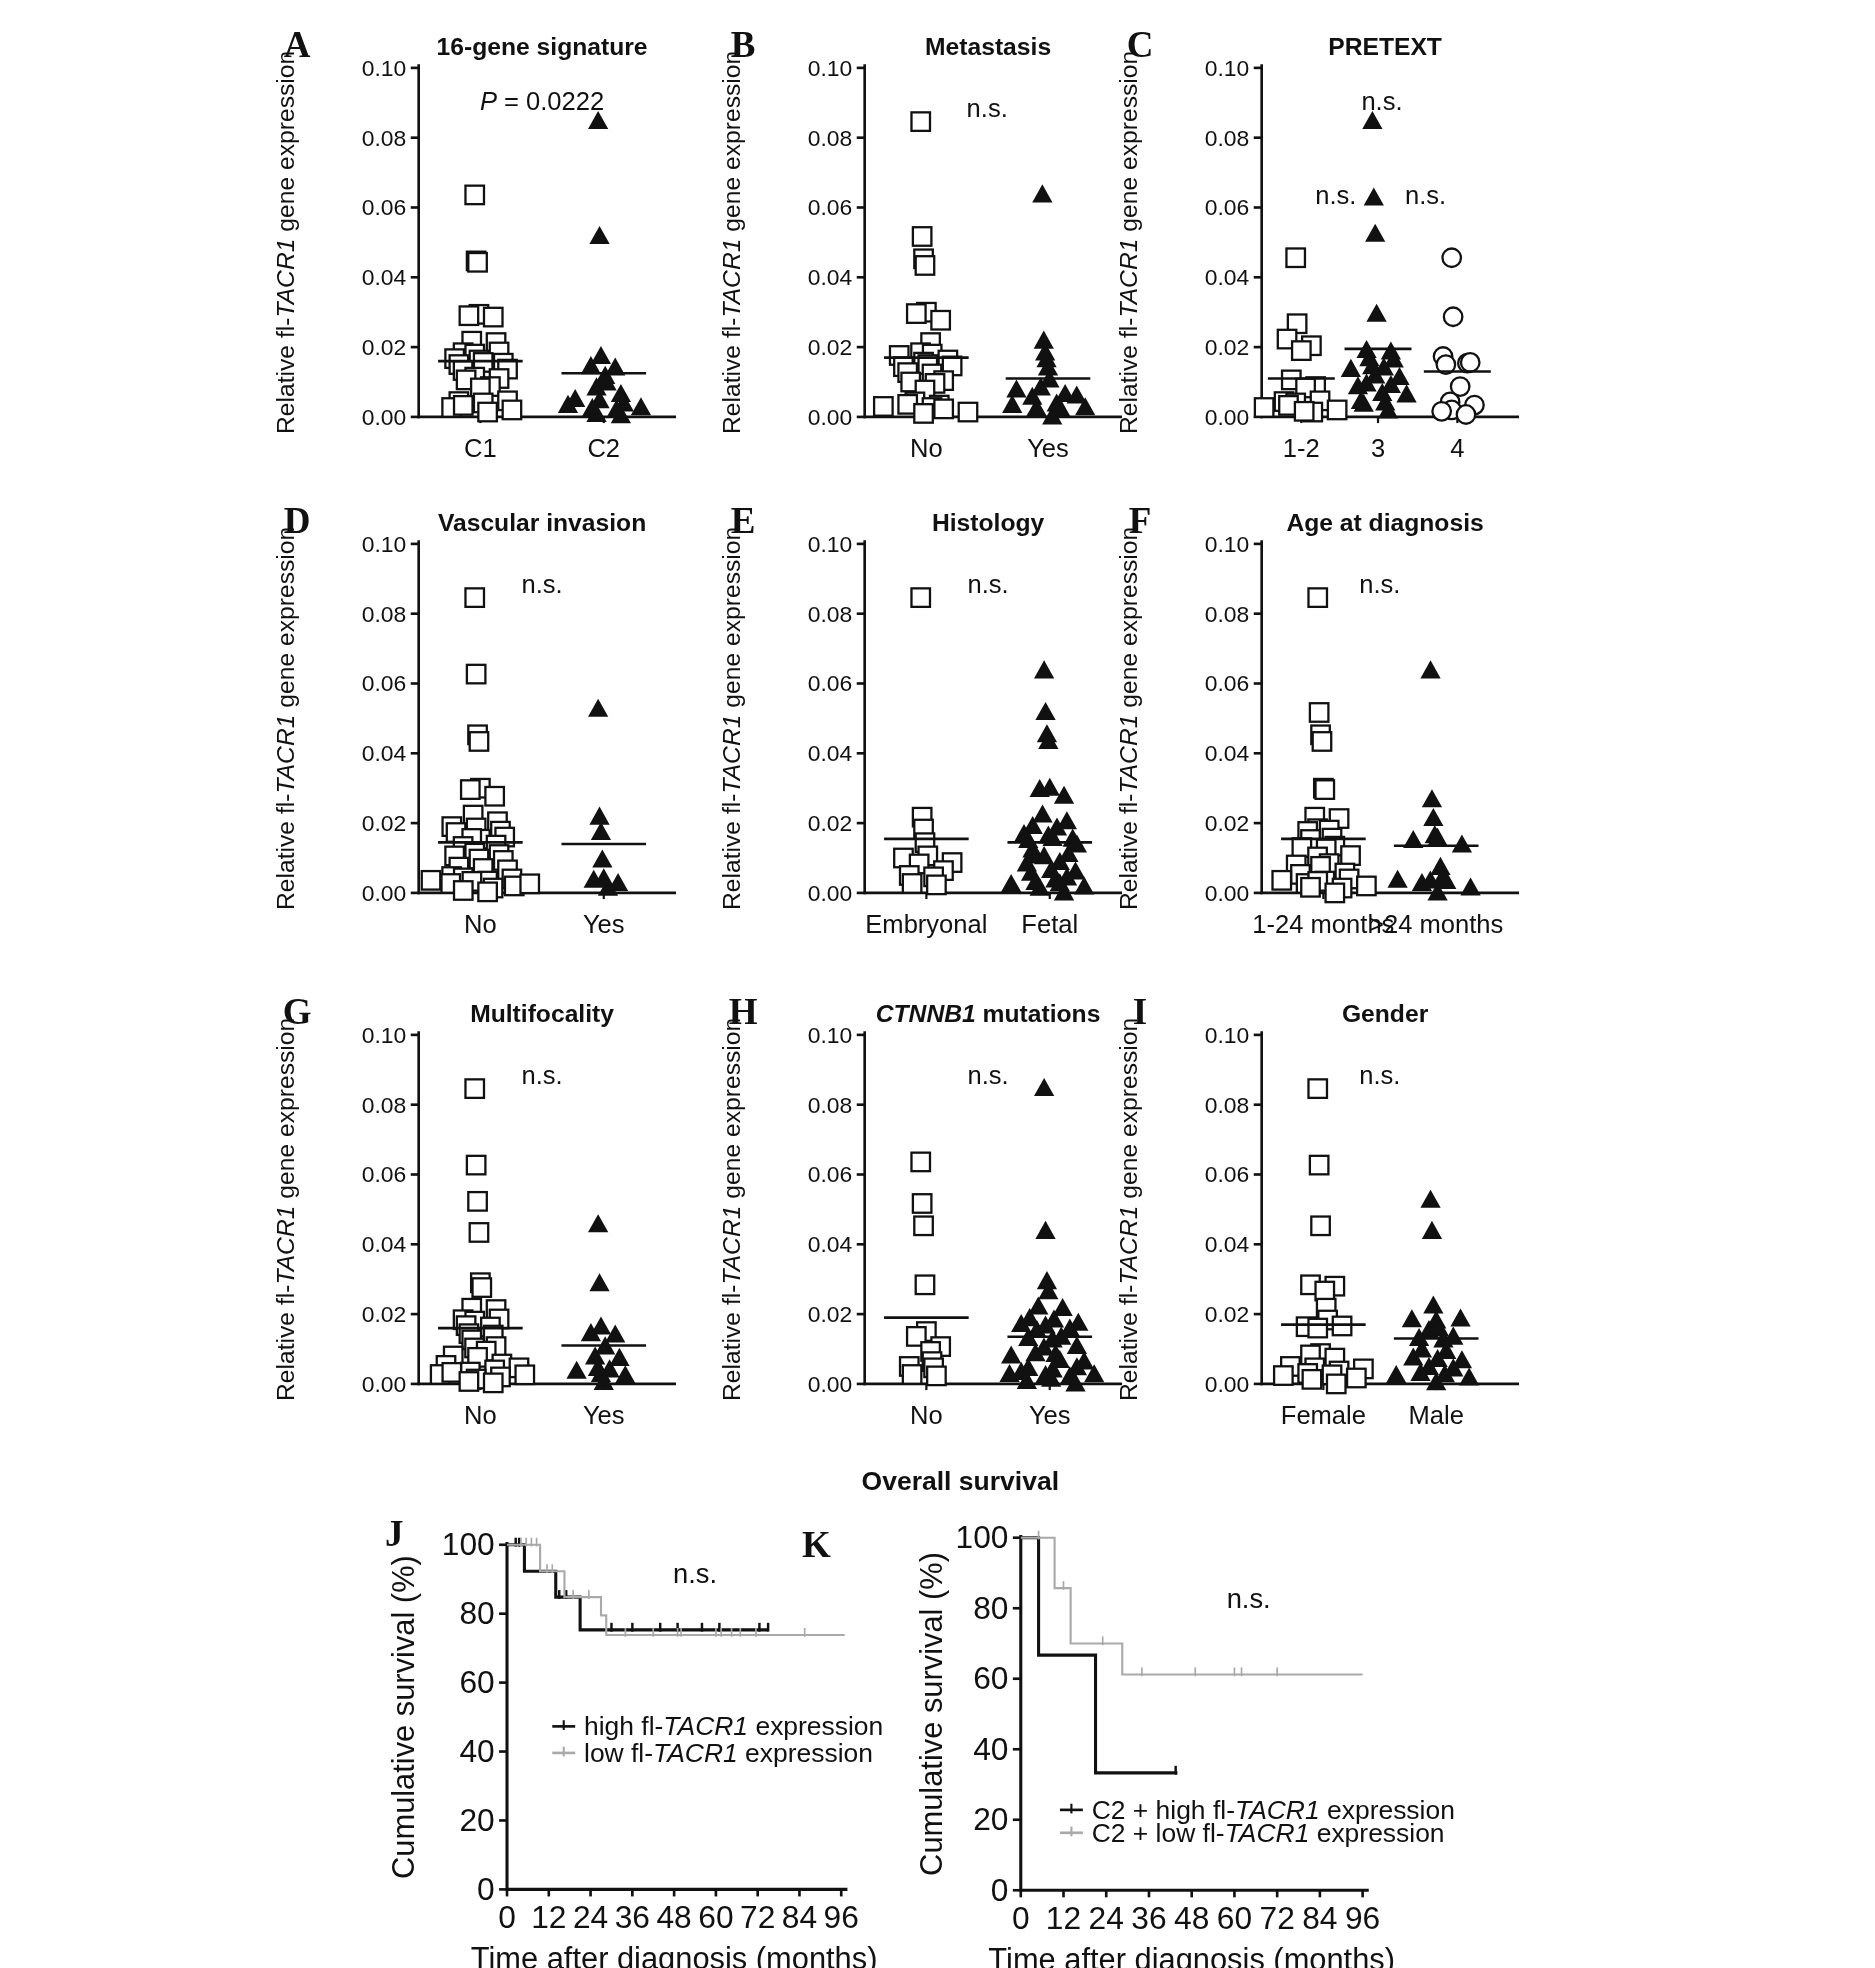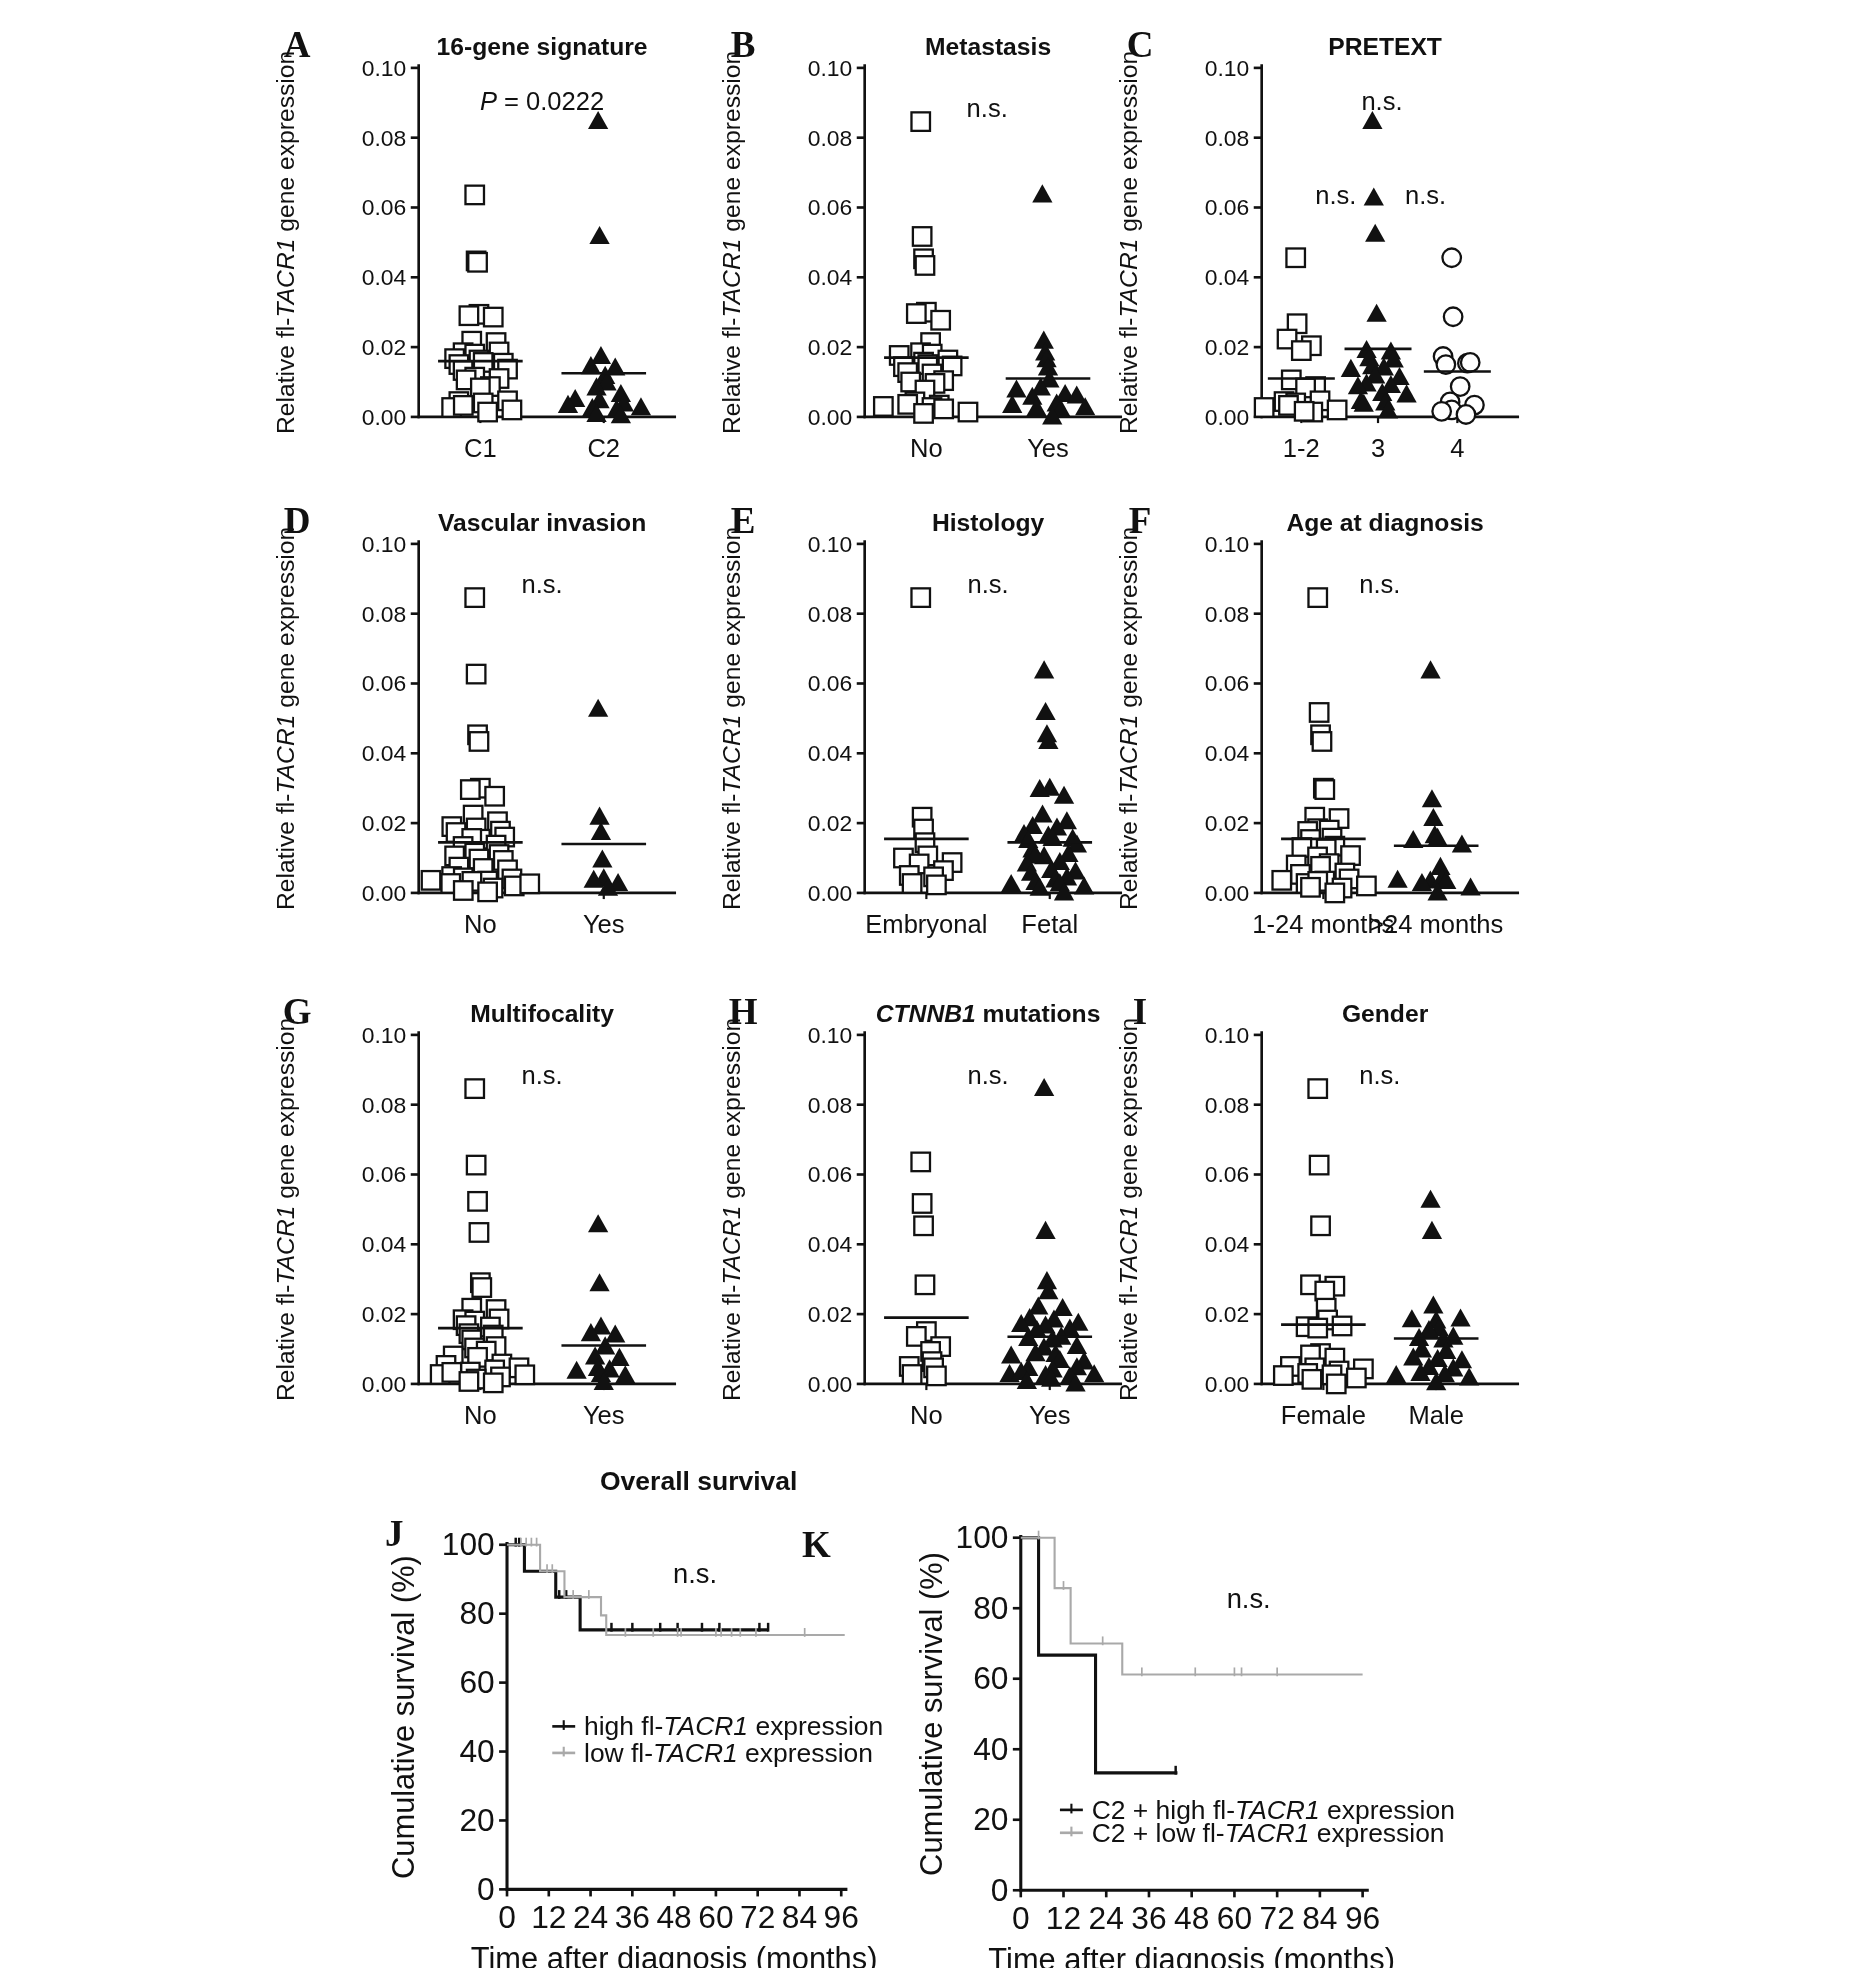--- a/index.html
+++ b/index.html
@@ -1,18 +1,18 @@
 <!DOCTYPE html>
 <html style="font-size:14px"><head>
 <meta charset="utf-8">
 <style>
   html,body{margin:0;padding:0;background:#ffffff;}
   body{width:1876px;height:1968px;position:relative;font-family:"Liberation Sans",sans-serif;overflow:hidden;}
   #figure{position:absolute;left:0;top:0;width:1876px;height:1968px;background:#fff;}
-  #overall-title{position:absolute;left:600px;top:1466px;width:459px;text-align:left;
+  #overall-title{position:absolute;left:600px;top:1466px;width:459px;text-align:right;
                  font-size:26.5px;font-weight:bold;color:#111;}
   svg text{fill:#111;}
 </style>
 </head>
 <body>
 
 <div id="figure">
   <div id="overall-title">Overall survival</div>
   <div id="panels">
       <svg width="476" height="483" viewBox="0 0 540 548" style="position:absolute;left:260px;top:15px;overflow:visible;">

